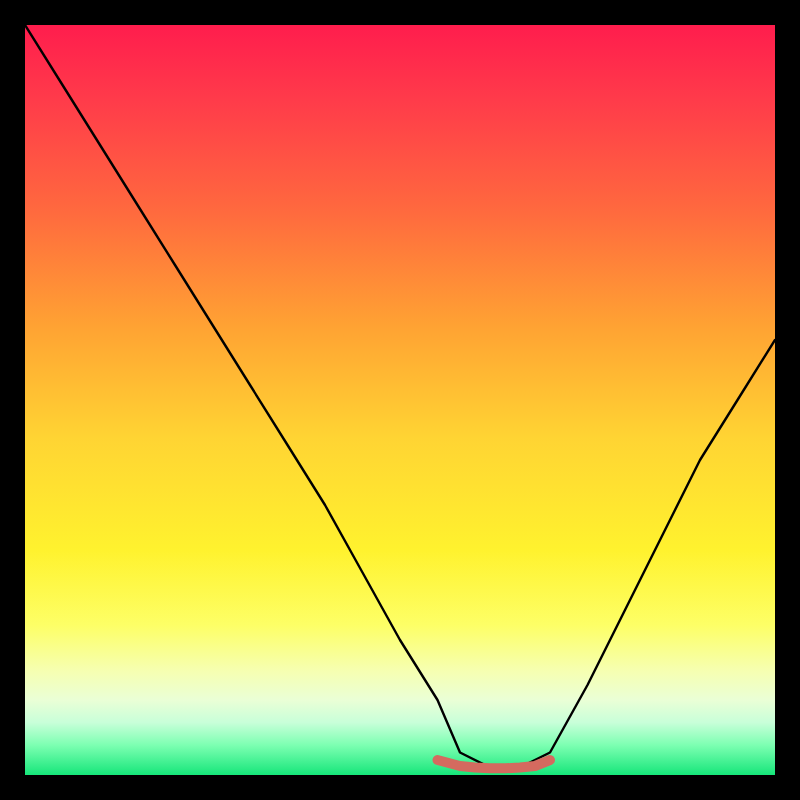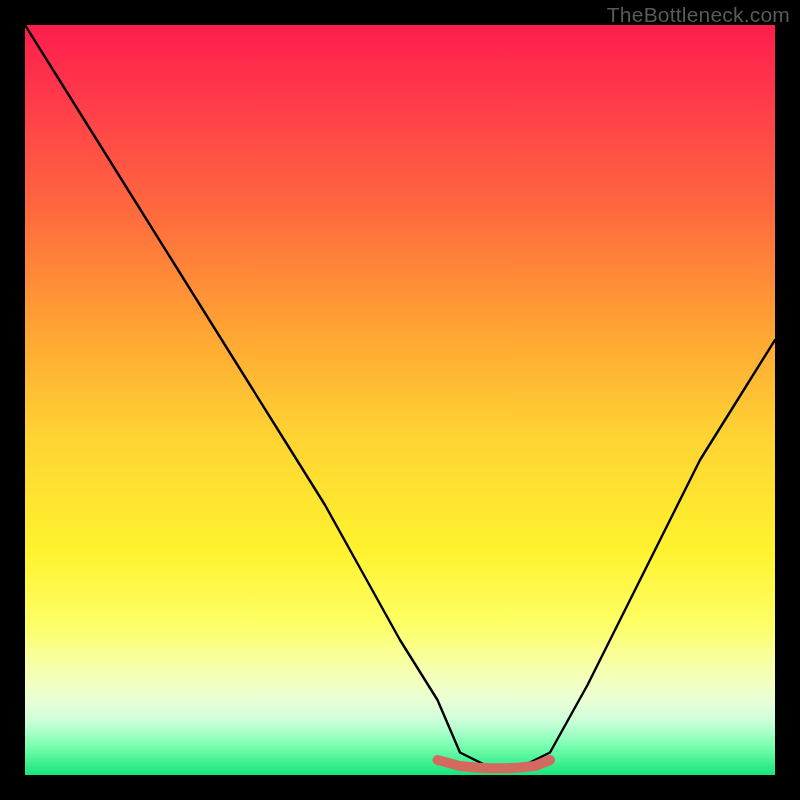--- a/index.html
+++ b/index.html
@@ -57,21 +57,20 @@
     font-size: 21px;
     font-weight: 500;
     letter-spacing: 0.2px;
   }
 </style>
 </head>
 <body>
 
 <div class="frame">
 
-  <div class="watermark">TheBottleneck.com</div>
 
   <div class="plot">
     <svg class="curve-svg" viewBox="0 0 750 750" preserveAspectRatio="none">
       <path id="curve-path" fill="none" stroke="#000000" stroke-width="2.4" stroke-linecap="round" stroke-linejoin="round" d="M0.0 0.0 L37.5 60.0 L75.0 120.0 L112.5 180.0 L150.0 240.0 L187.5 300.0 L225.0 360.0 L262.5 420.0 L300.0 480.0 L337.5 547.5 L375.0 615.0 L412.5 675.0 L435.0 727.5 L465.0 742.5 L495.0 742.5 L525.0 727.5 L562.5 660.0 L600.0 585.0 L637.5 510.0 L675.0 435.0 L712.5 375.0 L750.0 315.0"></path>
       <path id="band-path" fill="none" stroke="#d46a5f" stroke-width="10" stroke-linecap="round" stroke-linejoin="round" d="M412.5 735.0 L435.0 741.0 L450.0 742.5 L465.0 743.3 L480.0 743.3 L495.0 742.5 L510.0 741.0 L525.0 735.0"></path>
     </svg>
   </div>
 
 </div>
 

